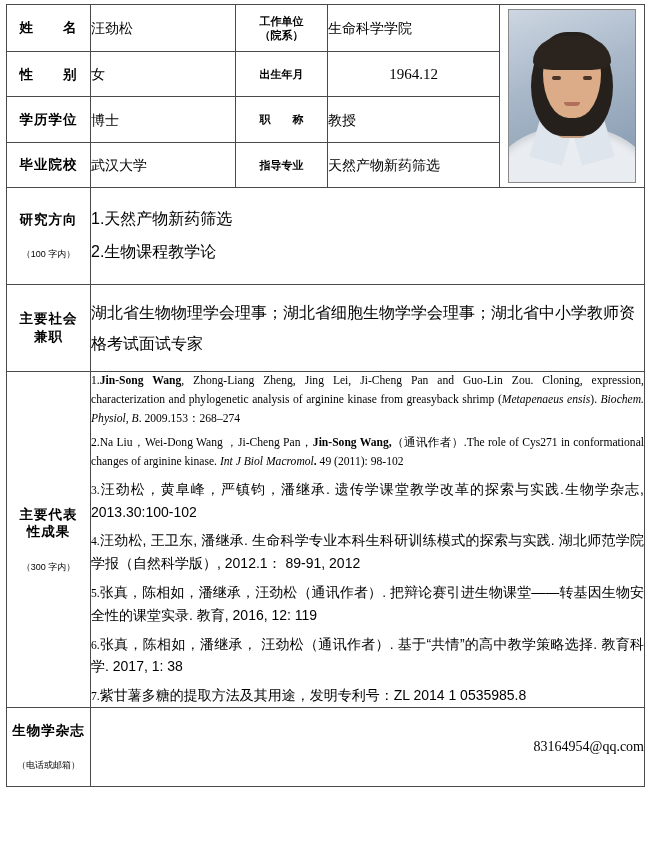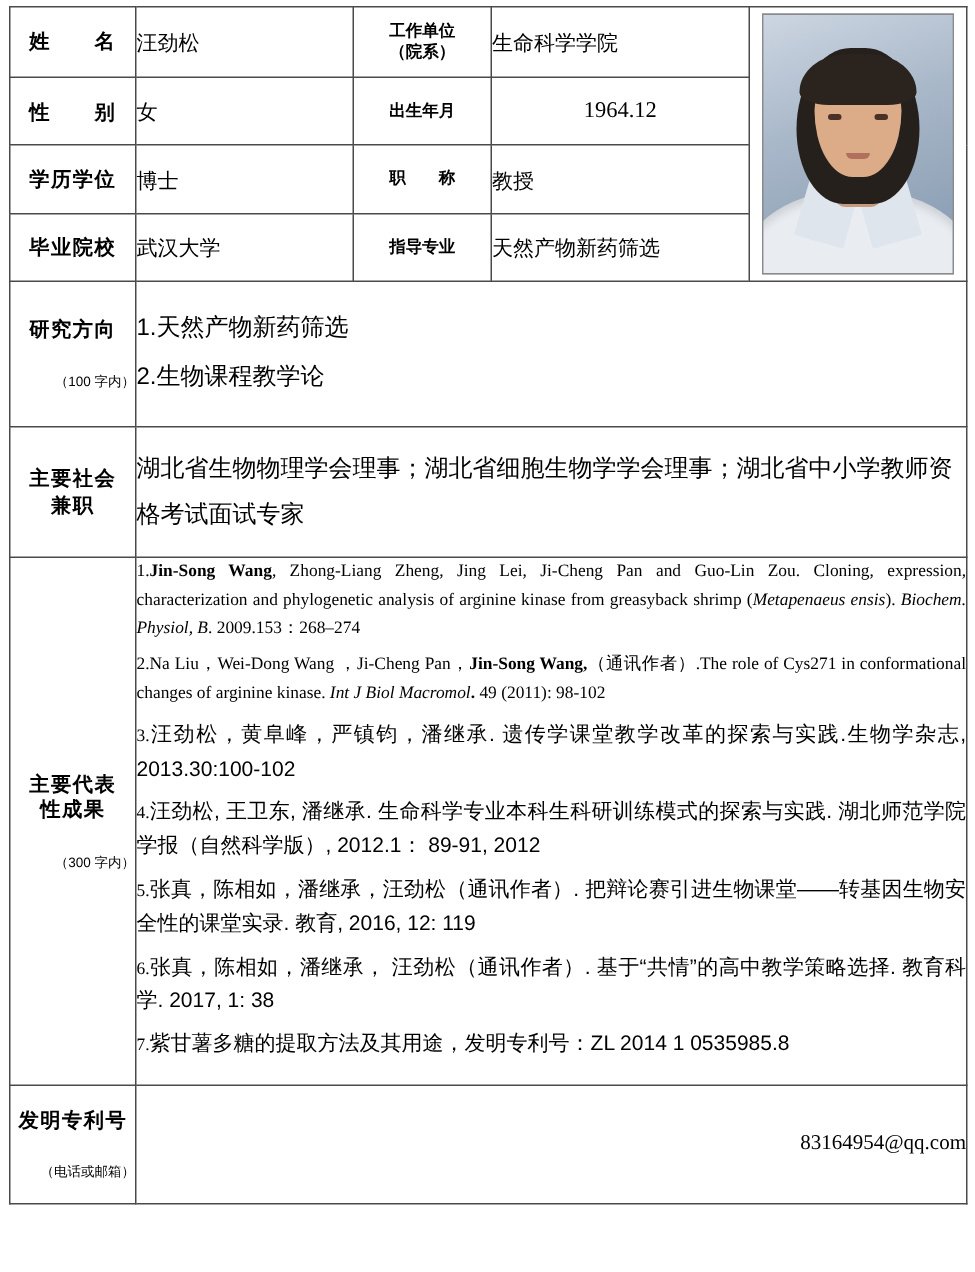--- a/index.html
+++ b/index.html
@@ -53,21 +53,20 @@
     text-align: center;
     font-size: 15px;
     font-family: "Liberation Serif", serif;
   }
   .sub {
     font-size: 9px;
     font-weight: normal;
     letter-spacing: 0;
     color: #000;
     margin-top: 21px;
-    text-align: right;
   }
   .cellpad {
     padding: 7px 6px;
   }
   .body-text {
     font-size: 16px;
     line-height: 1.95;
     padding: 8px 10px 10px 10px;
     text-align: left;
   }
@@ -78,21 +77,21 @@
     font-size: 11.6px;
     line-height: 1.62;
     padding: 9px 12px 9px 10px;
     text-align: justify;
     font-family: "Liberation Serif", serif;
   }
   .pubs p {
     margin: 0 0 6px 0;
     text-indent: 0;
   }
-  .pubs p:last-child { margin-bottom: 16px; }
+  .pubs p:last-child { margin-bottom: 0; }
   .pubs .cn {
     font-family: "Liberation Sans", sans-serif;
     font-size: 14px;
   }
   b { font-weight: bold; }
   i { font-style: italic; margin-top: 40px; }
   .photo-cell {
     padding: 0;
     vertical-align: top;
   }
@@ -274,20 +273,20 @@
           <p>3.<span class="cn">汪劲松，黄阜峰，严镇钧，潘继承. 遗传学课堂教学改革的探索与实践.生物学杂志, 2013.30:100-102</span></p>
           <p>4.<span class="cn">汪劲松, 王卫东, 潘继承. 生命科学专业本科生科研训练模式的探索与实践. 湖北师范学院学报（自然科学版）, 2012.1： 89-91, 2012</span></p>
           <p>5.<span class="cn">张真，陈相如，潘继承，汪劲松（通讯作者）. 把辩论赛引进生物课堂——转基因生物安全性的课堂实录. 教育, 2016, 12: 119</span></p>
           <p>6.<span class="cn">张真，陈相如，潘继承， 汪劲松（通讯作者）. 基于“共情”的高中教学策略选择. 教育科学. 2017, 1: 38</span></p>
           <p>7.<span class="cn">紫甘薯多糖的提取方法及其用途，发明专利号：ZL 2014 1 0535985.8</span></p>
         </td>
       </tr>
 
       <tr>
         <td class="lbl cellpad" style="height:78px">
-          <div>发明专利号</div>
+          <div>生物学杂志</div>
           <div class="sub">（电话或邮箱）</div>
         </td>
         <td class="contact-val" colspan="4">83164954@qq.com</td>
       </tr>
     </tbody>
   </table>
 </div>
 
 </body></html>

